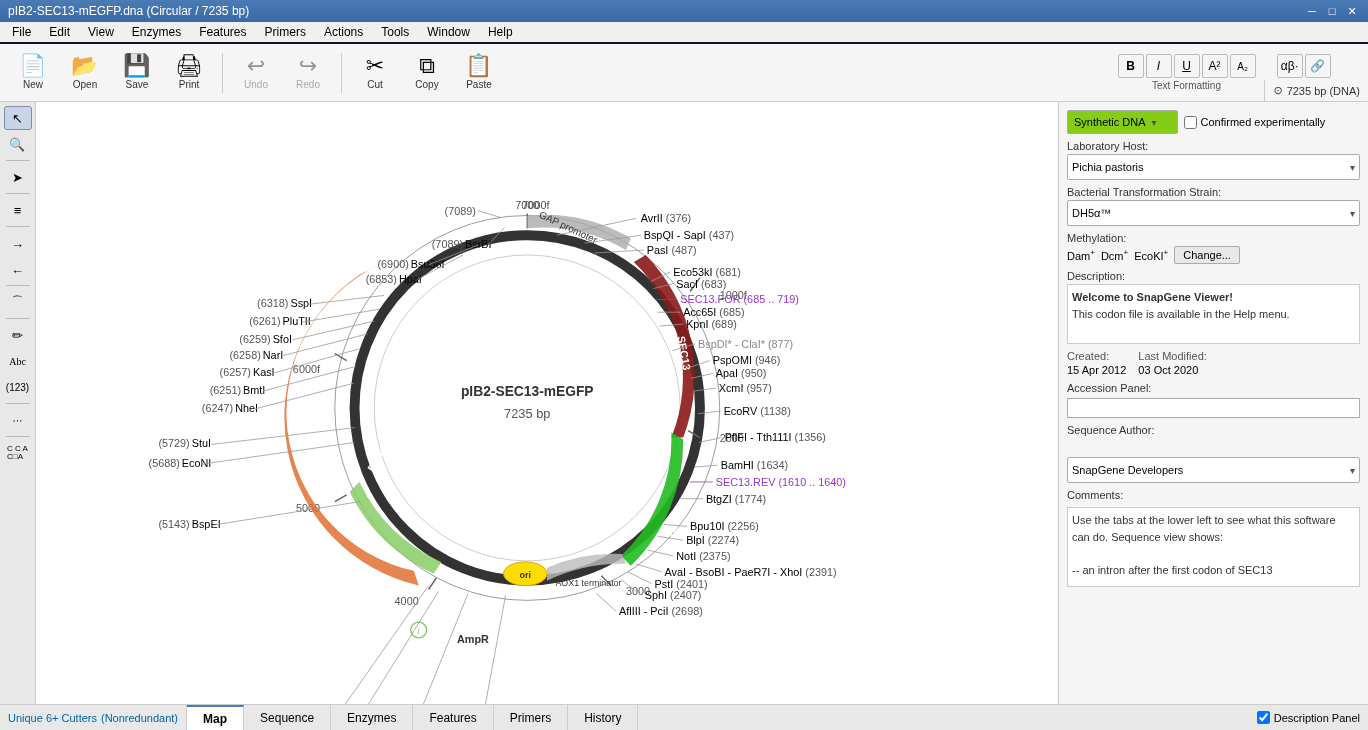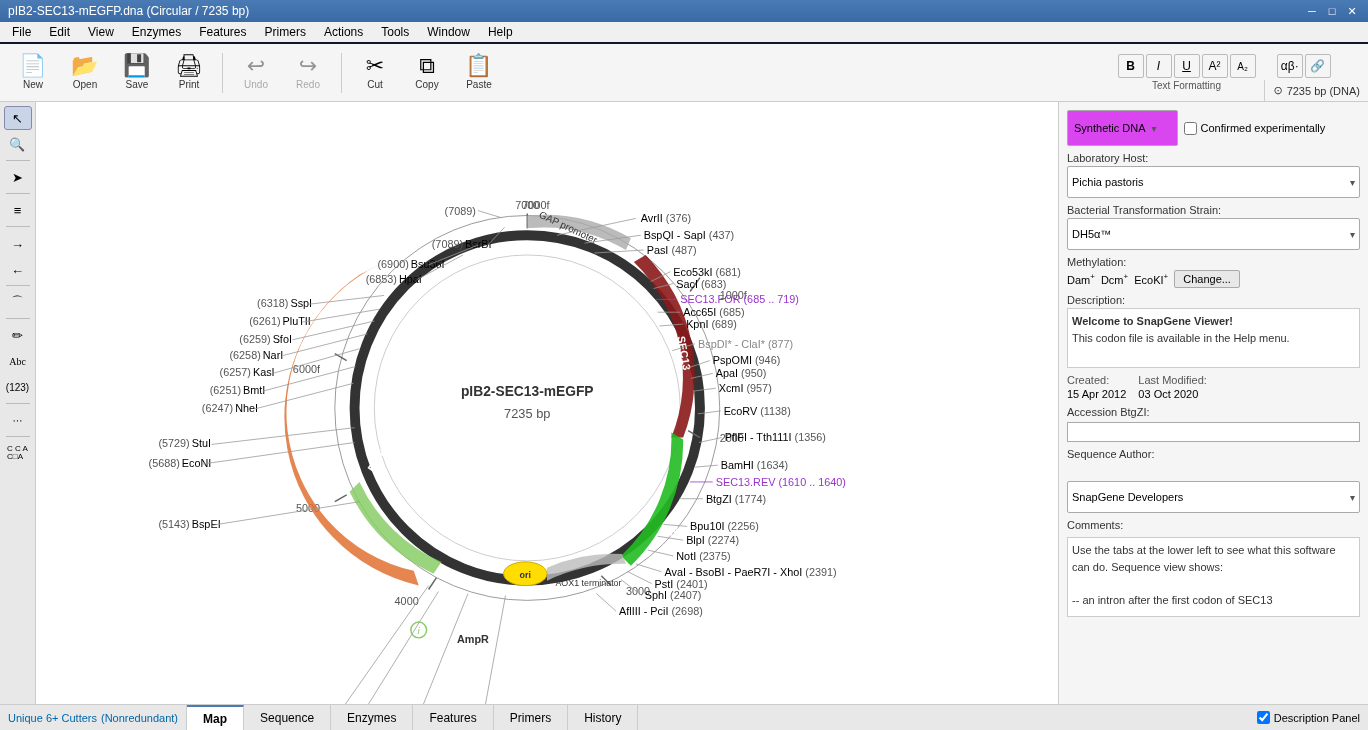--- a/index.html
+++ b/index.html
@@ -226,21 +226,21 @@
       align-items: center;
       gap: 4px;
       font-size: 11px;
     }
     .panel-dropdown {
       border: 1px solid #aaa;
       background: white;
       padding: 2px 4px;
       font-size: 11px;
       width: 100%;
-      height: 32px;
+      height: 26px;
       display: flex;
       align-items: center;
       justify-content: space-between;
       cursor: pointer;
       border-radius: 2px;
     }
     .panel-dropdown:after {
       content: '▾';
       font-size: 10px;
       color: #555;
@@ -328,24 +328,24 @@
     #right-panel::-webkit-scrollbar-thumb { background: #bbb; border-radius: 4px; }
 
     
     .synth-row {
       display: flex;
       align-items: center;
       gap: 6px;
     }
     .synth-dropdown {
       border: 1px solid #aaa;
-      background: #d946ef;
+      background: #84cc16;
       padding: 2px 20px 2px 6px;
       font-size: 11px;
-      height: 36px;
+      height: 24px;
       display: inline-flex;
       align-items: center;
       position: relative;
       cursor: pointer;
       border-radius: 2px;
       white-space: nowrap;
     }
     .synth-dropdown:after {
       content: '▾';
       font-size: 10px;
@@ -737,21 +737,21 @@
         <span>15 Apr 2012</span>
       </div>
       <div class="created-col">
         <span class="created-label">Last Modified:</span>
         <span>03 Oct 2020</span>
       </div>
     </div>
 
     <div class="accession-row">
       <div class="accession-col">
-        <span class="panel-section-label">Accession BtgZI:</span>
+        <span class="panel-section-label">Accession Panel:</span>
         <input class="panel-input" type="text" value="" style="">
       </div>
     </div>
 
     <div class="seq-author-section">
       <span class="panel-section-label">Sequence Author:</span>
       <div class="panel-dropdown">
         <span>SnapGene Developers</span>
       </div>
     </div>

